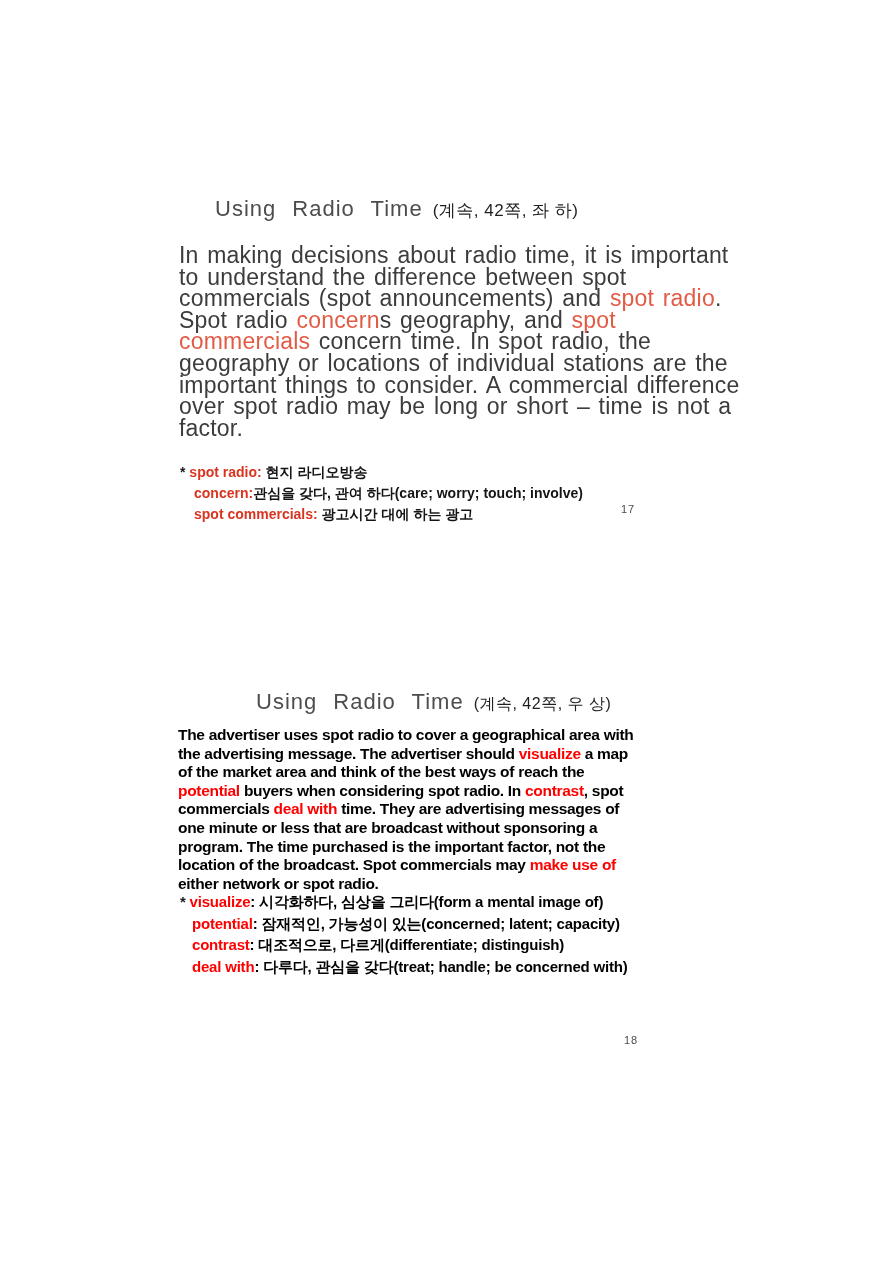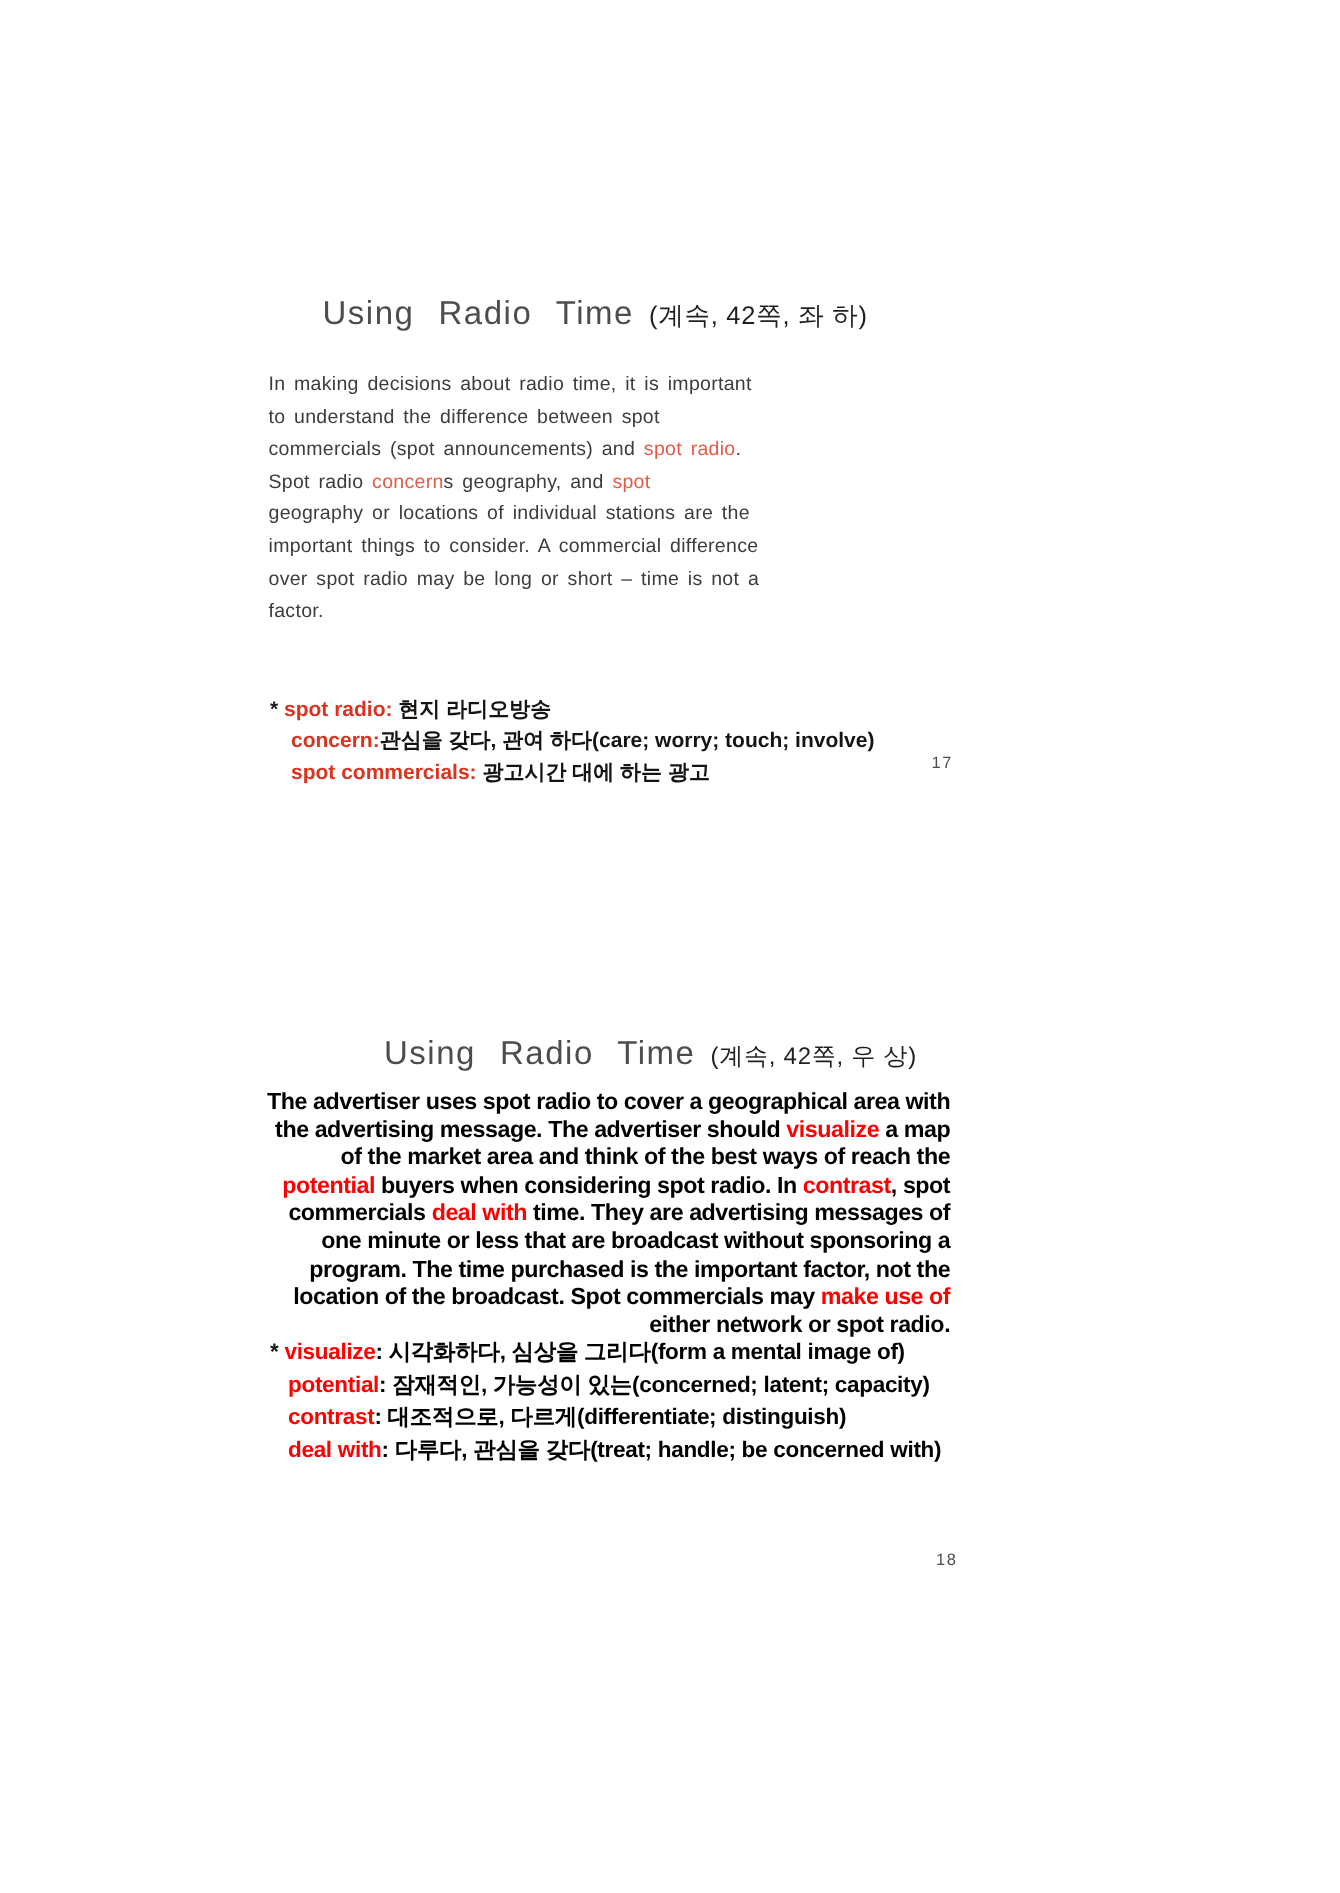--- a/index.html
+++ b/index.html
@@ -8,35 +8,35 @@
     font-family:"Liberation Sans","DejaVu Sans",sans-serif;
   }
   .slide{position:absolute;left:0;top:0;width:893px;}
   
   .title{position:absolute;white-space:pre;}
   .t-en{font-size:22px;color:#4d4d4d;letter-spacing:1px;word-spacing:9px;}
   .t-ko{font-size:17px;color:#1f1f1f;margin-left:10px;letter-spacing:0.5px;}
   .title2 .t-en{font-size:22px;}
   .title2 .t-ko{font-size:16px;}
   
-  .para1{position:absolute;left:179px;top:245px;font-size:13px;line-height:21.6px;
+  .para1{position:absolute;left:179px;top:245px;font-size:23px;line-height:21.6px;
          color:#3c3c3c;word-spacing:2px;letter-spacing:0.2px;}
   .para1 .ln{white-space:pre;}
   .r1{color:#e25b45;}
   
   .vocab1{position:absolute;left:180px;top:446px;font-size:14px;font-weight:bold;
           line-height:21px;color:#141414;margin-top:16px;}
   .vocab1 .ln{white-space:pre;}
   .vocab1 .cont{padding-left:14px;}
   .rv{color:#da3420;}
   .bullet{color:#1a1a1a;}
   
   .para2{position:absolute;left:178px;top:726px;font-size:15.5px;font-weight:bold;
          line-height:18.6px;color:#000000;letter-spacing:-0.3px;}
-  .para2 .ln{white-space:pre;text-align:right;}
+  .para2 .ln{white-space:pre;}
   .r2{color:#ff0000;}
   
   .vocab2{position:absolute;left:180px;top:891px;font-size:15px;font-weight:bold;
           line-height:21.6px;color:#000000;letter-spacing:-0.2px;}
   .vocab2 .ln{white-space:pre;}
   .vocab2 .cont{padding-left:12px;}
   
   .pagenum{position:absolute;font-size:11px;color:#4c4c4c;letter-spacing:1px;}
   .pn17{left:621px;top:503px;}
   .pn18{left:624px;top:1034px;}
@@ -47,20 +47,21 @@
 <div class="page">
 
   <section class="slide">
     <h1 class="title title1" style="left:215px;top:187px;margin:0;font-weight:normal;"><span class="t-en">Using Radio Time</span><span class="t-ko">(계속, 42쪽, 좌 하)</span></h1>
 
     <div class="para1">
       <div class="ln"><span>In making decisions about radio time, it is important</span></div>
       <div class="ln"><span>to understand the difference between spot</span></div>
       <div class="ln"><span>commercials (spot announcements) and </span><span class="r1">spot radio</span><span>.</span></div>
       <div class="ln"><span>Spot radio </span><span class="r1">concern</span><span>s geography, and </span><span class="r1">spot</span></div>
+      <div class="ln"><span class="r1">commercials</span><span> concern time. In spot radio, the</span></div>
       <div class="ln"><span>geography or locations of individual stations are the</span></div>
       <div class="ln"><span>important things to consider. A commercial difference</span></div>
       <div class="ln"><span>over spot radio may be long or short – time is not a</span></div>
       <div class="ln"><span>factor.</span></div>
     </div>
 
     <div class="vocab1">
       <div class="ln"><span class="bullet">* </span><span class="rv">spot radio:</span><span> 현지 라디오방송</span></div>
       <div class="ln cont"><span class="rv">concern:</span><span>관심을 갖다, 관여 하다(care; worry; touch; involve)</span></div>
       <div class="ln cont"><span class="rv">spot commercials:</span><span> 광고시간 대에 하는 광고</span></div>

